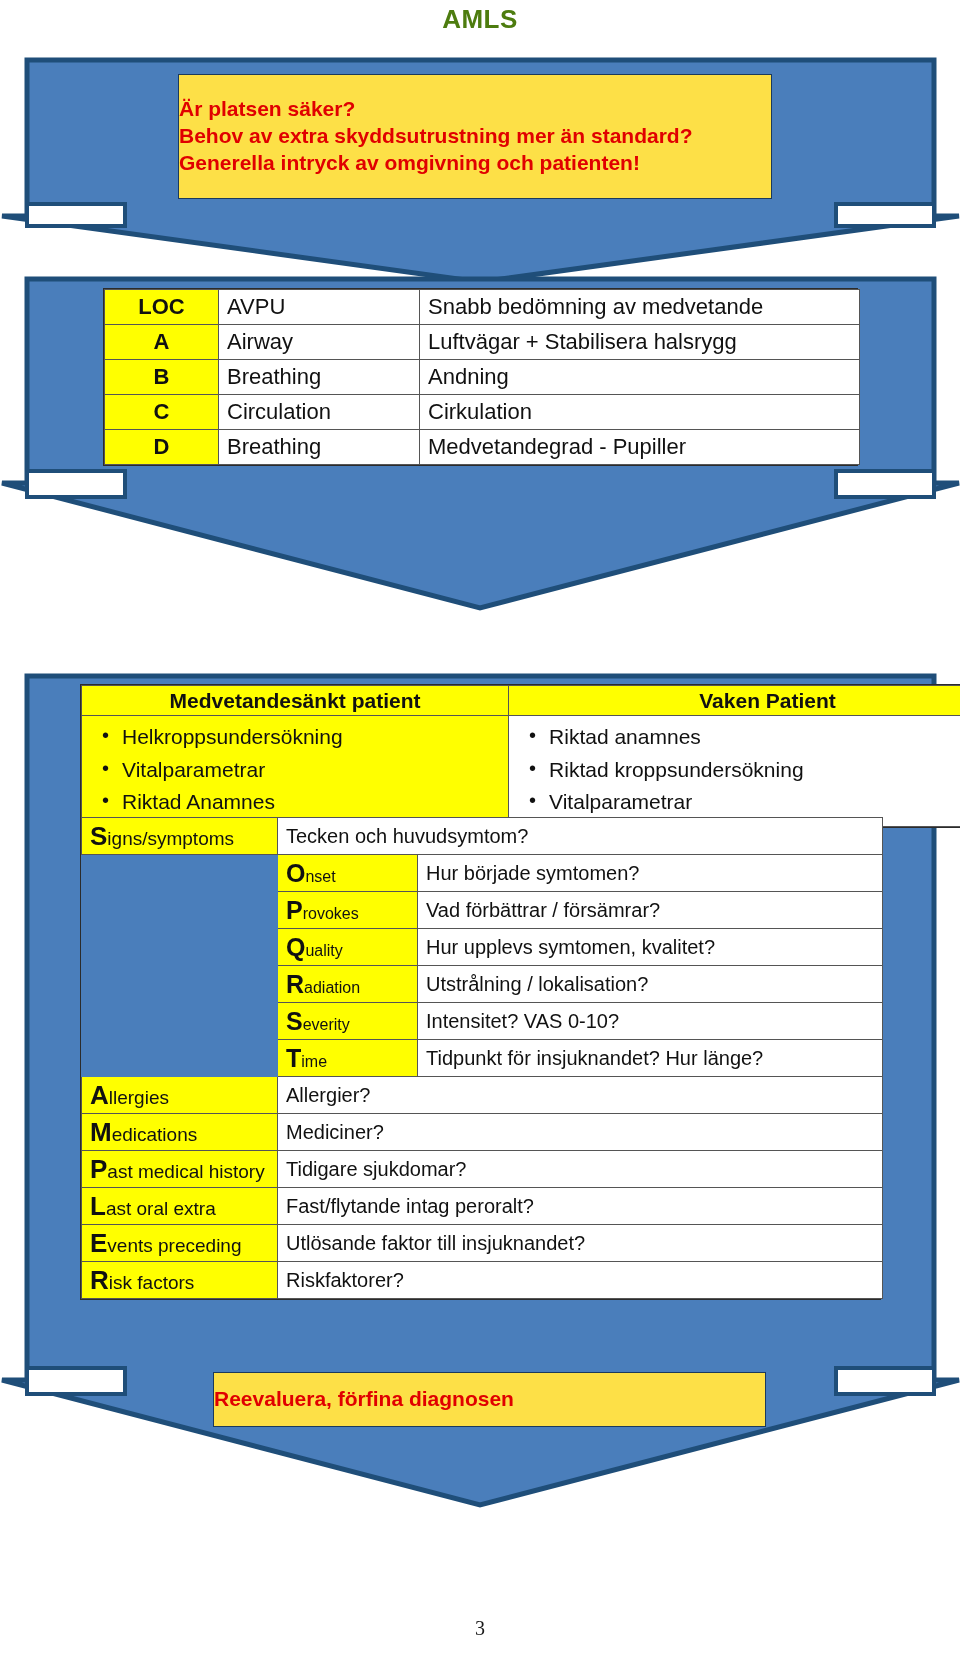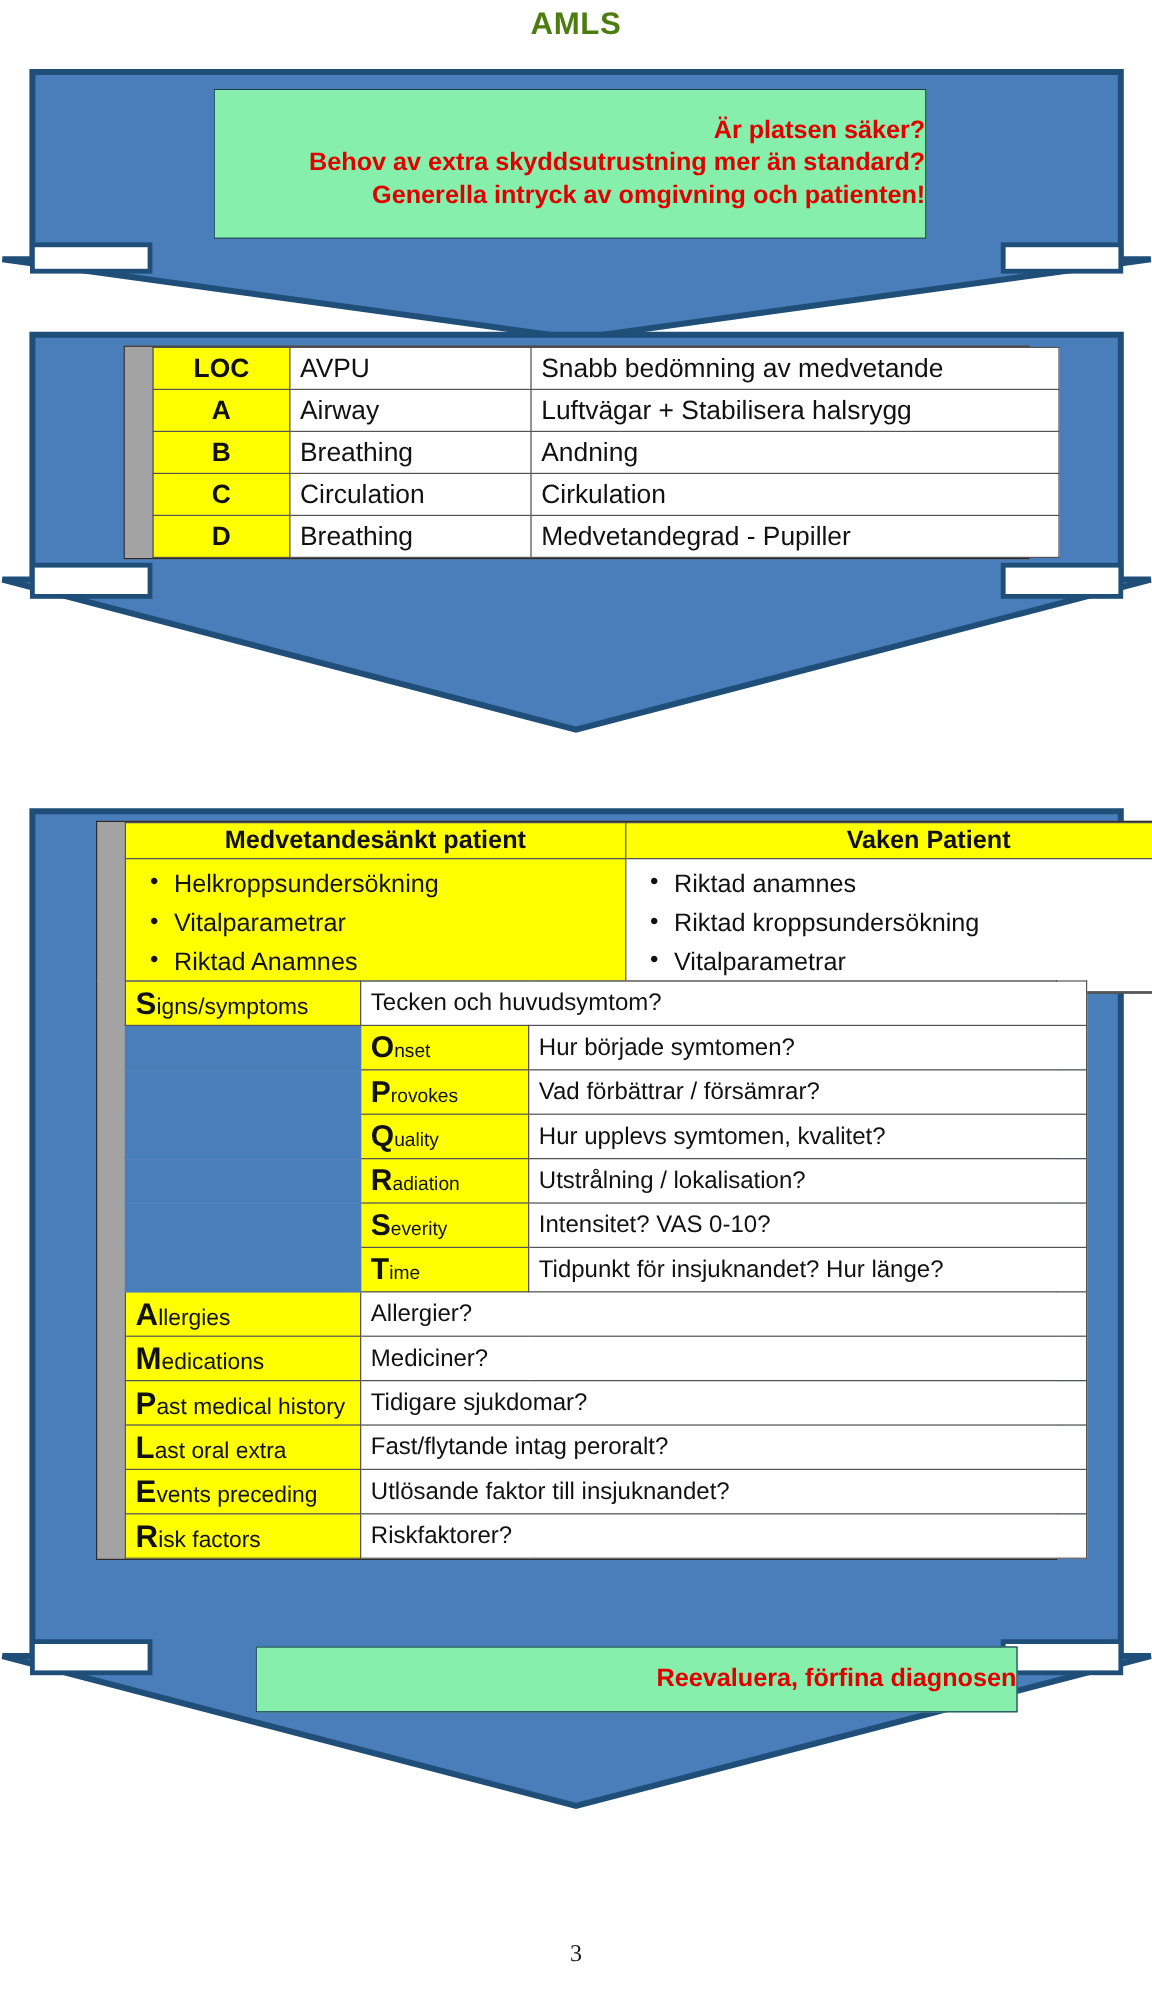--- a/index.html
+++ b/index.html
@@ -46,42 +46,41 @@
   .arrow-shape {
     position: absolute;
     left: 0; top: 0;
     width: 100%; height: 100%;
   }
   .arrow-shape svg { display: block; width: 100%; height: 100%; }
 
   
   .callout {
     position: absolute;
-    background: #86efac;
+    background: #fde047;
     border: 1.6px solid #1b3a5c;
     display: flex;
     flex-direction: column;
-    align-items: flex-end;
+    align-items: flex-start;
     justify-content: center;
     text-align: center;
   }
   .callout .line {
     color: #e00000;
     font-weight: bold;
     line-height: 1.28;
     white-space: nowrap;
   }
 
   
   .tbl {
     position: absolute;
     border: 1.4px solid #2b2b2b;
-    background: #a3a3a3;
+    background: #8b5cf6;
     border-collapse: collapse;
-    padding-left: 23px;
   }
   .tbl table { border-collapse: collapse; width: 100%; table-layout: fixed; }
   .tbl td {
     border: 1px solid #555;
     padding: 1px 8px;
     font-size: 21px;
     color: #111;
     vertical-align: middle;
     background: #ffffff;
   }
@@ -333,20 +332,20 @@
               <span class="cap">R</span><span class="rest">isk factors</span>
             </td>
             <td colspan="2">Riskfaktorer?</td>
           </tr>
 
         </tbody>
       </table>
     </div>
 
 
-    <div class="callout" style="left:213px; top:700px; width:635px; height:55px;">
+    <div class="callout" style="left:213px; top:700px; width:553px; height:55px;">
       <div class="line" style="font-size:21px;">Reevaluera, förfina diagnosen</div>
     </div>
   </div>
 
   <div class="page-number">3</div>
 
 </div>
 
 </body></html>

